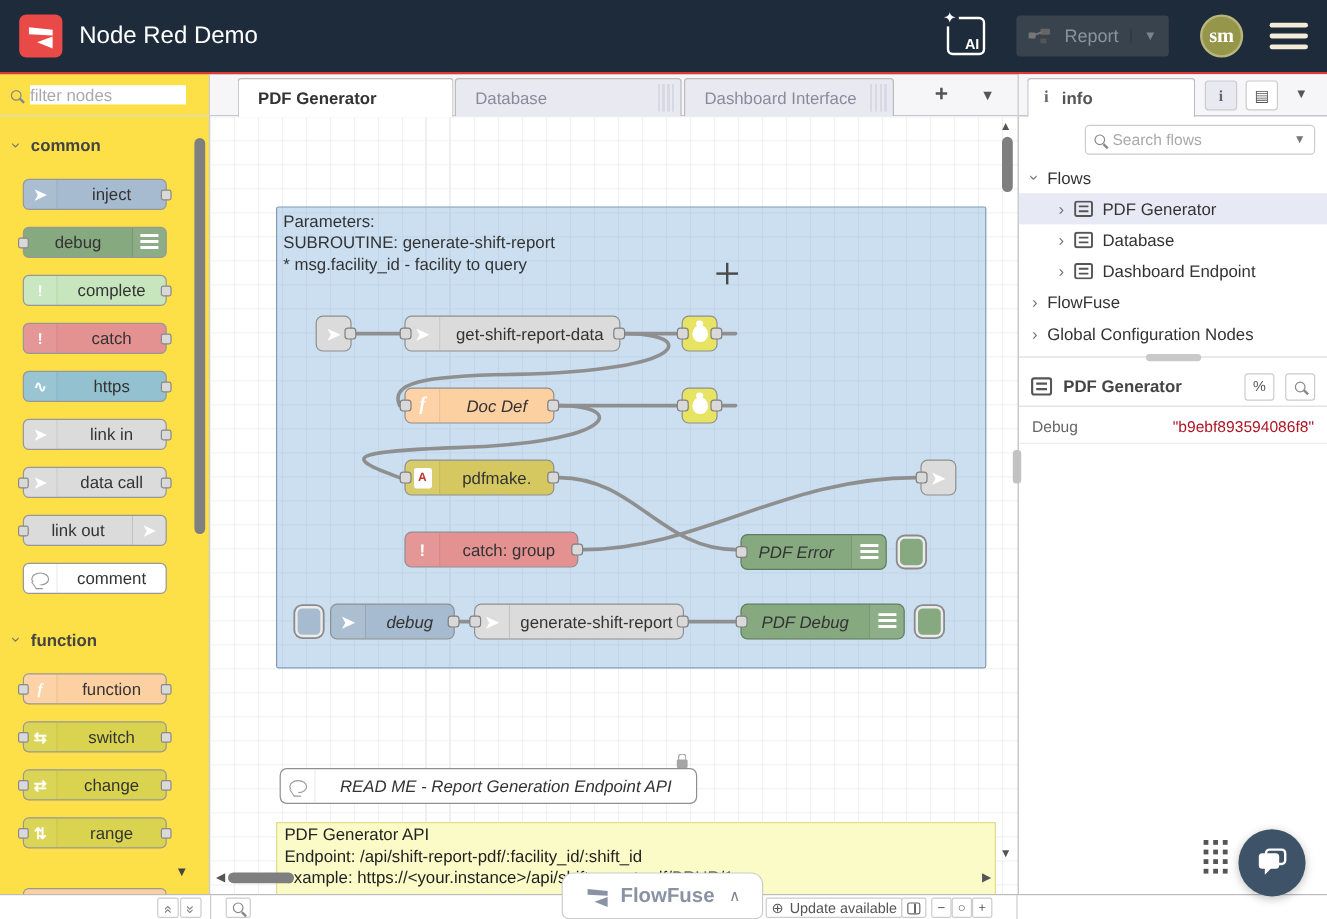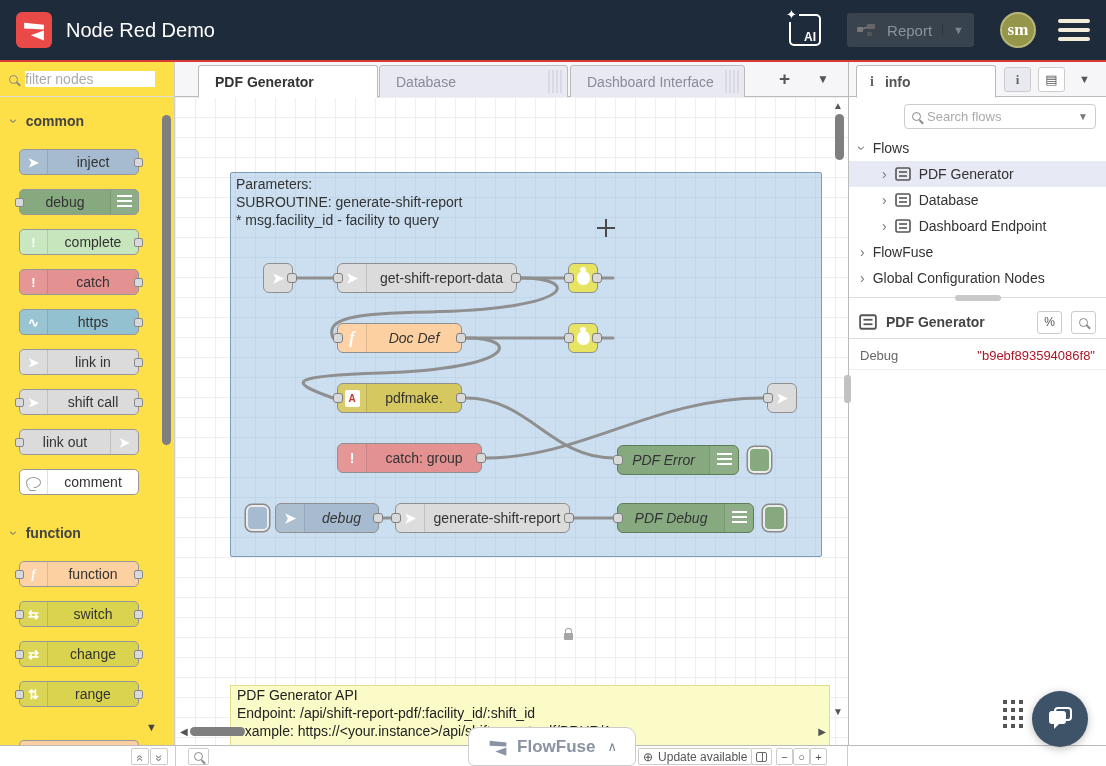--- a/index.html
+++ b/index.html
@@ -215,21 +215,21 @@
       <span class="plbl">https</span>
       <span class="pport pr"></span>
     </div>
     <div class="pnode c-link">
       <span class="pico">➤</span>
       <span class="plbl">link in</span>
       <span class="pport pr"></span>
     </div>
     <div class="pnode c-link">
       <span class="pico">➤</span>
-      <span class="plbl">shift call</span>
+      <span class="plbl">data call</span>
       <span class="pport pl"></span>
       <span class="pport pr"></span>
     </div>
     <div class="pnode c-link icor">
       <span class="plbl">link out</span>
       <span class="pico">➤</span>
       <span class="pport pl"></span>
     </div>
     <div class="pnode c-comment">
       <span class="pico">
@@ -387,20 +387,26 @@
       <div class="fnode gnode icor" style="left:442px; top:406px; width:137px;">
         <span class="lbl it">PDF Debug</span>
         <span class="ico">
             <span class="bars"></span>
           </span>
         <span class="port pin"></span>
         <span class="tog g"></span>
       </div>
 
       <div class="lock"></div>
+      <div class="fnode comment-node" style="left:58px; top:543px; width:348px;">
+        <span class="ico">
+            <span class="bubble"></span>
+          </span>
+        <span class="lbl it">READ ME - Report Generation Endpoint API</span>
+      </div>
 
       <div class="ynote">
         <div>PDF Generator API</div>
         <div>Endpoint: /api/shift-report-pdf/:facility_id/:shift_id</div>
         <div>example: https://&lt;your.instance&gt;/api/shift-report-pdf/BRUR/1</div>
       </div>
 
       <div class="cross"></div>
 
       <div class="vsb-up">▲</div>

